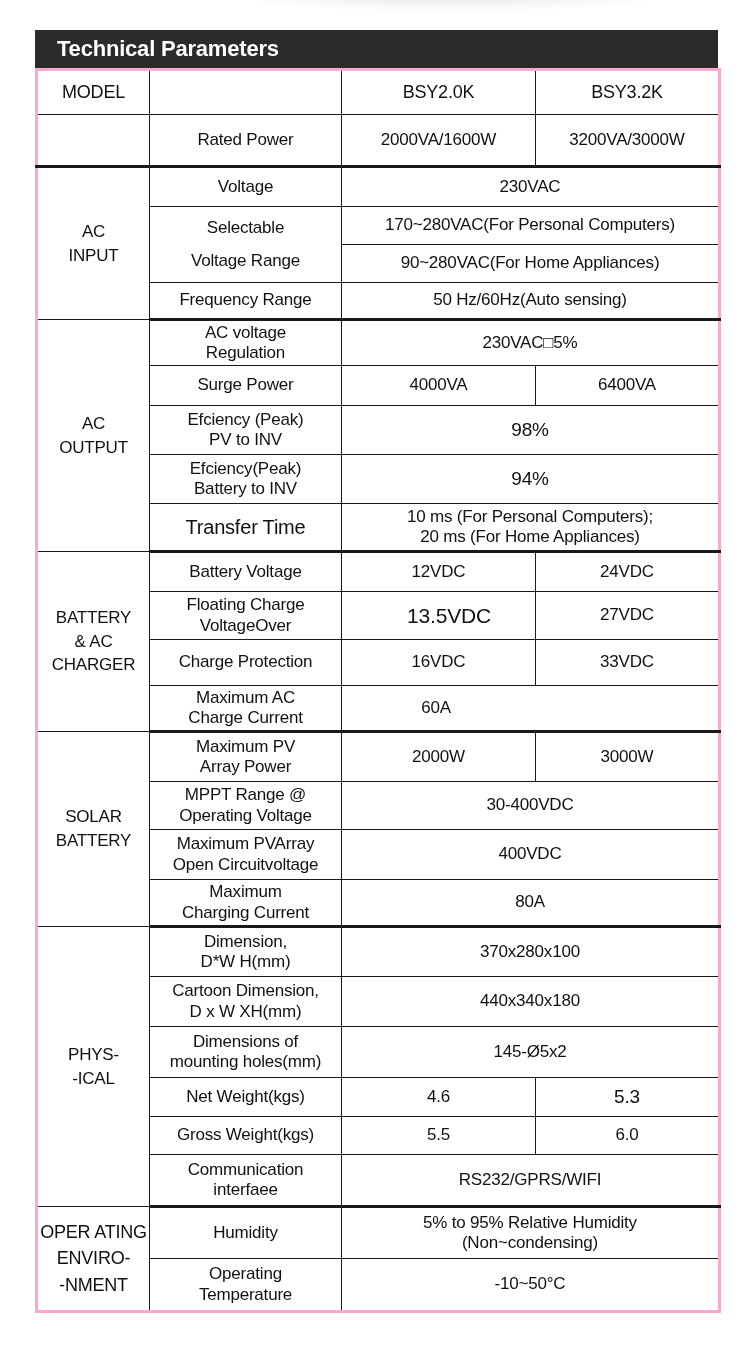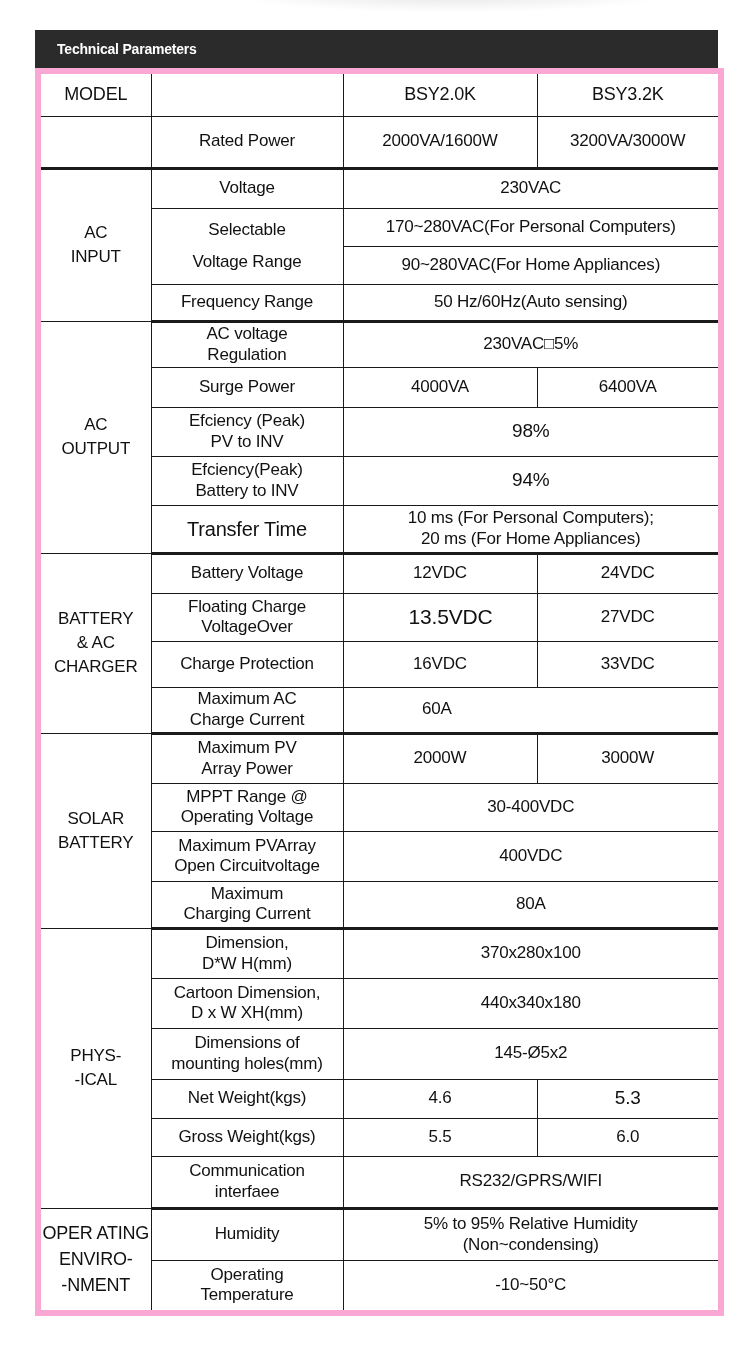--- a/index.html
+++ b/index.html
@@ -9,26 +9,26 @@
     color:#111;letter-spacing:-0.2px;overflow:hidden;
   }
   .top-shadow{
     position:absolute;left:230px;top:-6px;width:440px;height:18px;
     background:radial-gradient(ellipse at 50% 0%, rgba(0,0,0,0.10), rgba(0,0,0,0.0) 72%);
     pointer-events:none;
   }
   .title-bar{
     position:absolute;left:35px;top:30px;width:683px;height:38px;
     box-sizing:border-box;background:#2b2b2b;color:#fff;
-    font-size:14px;font-weight:bold;line-height:38px;padding-left:22px;
+    font-size:22px;font-weight:bold;line-height:38px;padding-left:22px;
   }
   table.spec{
     position:absolute;left:35px;top:68px;width:683px;
     border-collapse:collapse;table-layout:fixed;
-    border:6px solid #f9a8d4;
+    border:3px solid #f9a8d4;
   }
   td{
     border:1.5px solid #1a1a1a;
     text-align:center;vertical-align:middle;
     font-size:17px;line-height:1.2;
     white-space:pre-line;
     padding:1px 2px;overflow:hidden;
     box-sizing:border-box;
   }
   tr.sep > td{border-bottom-width:3px;}

